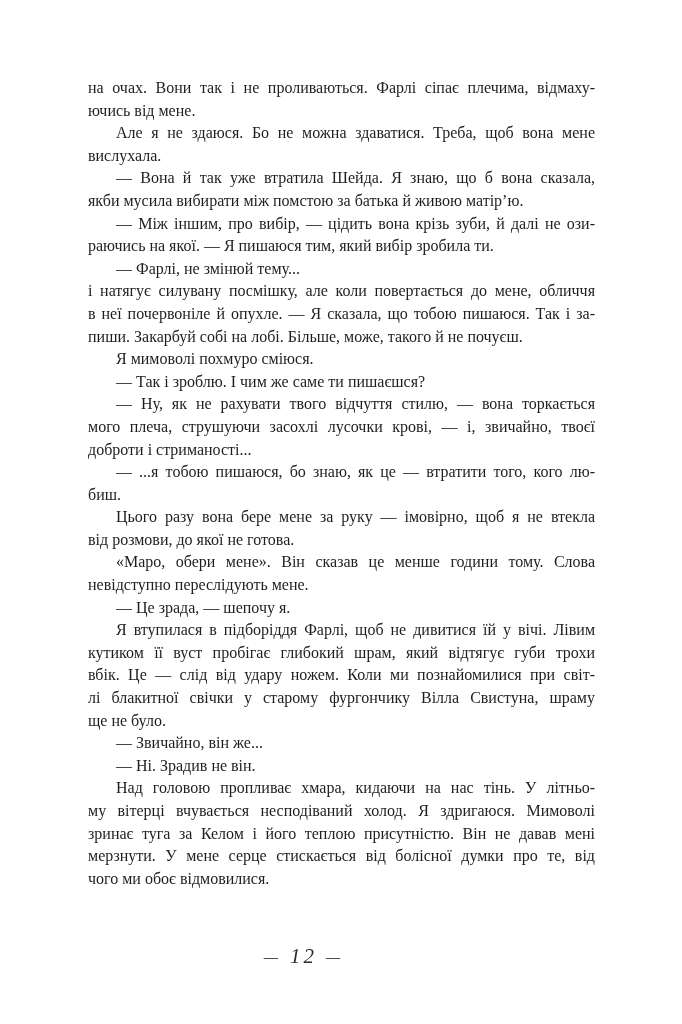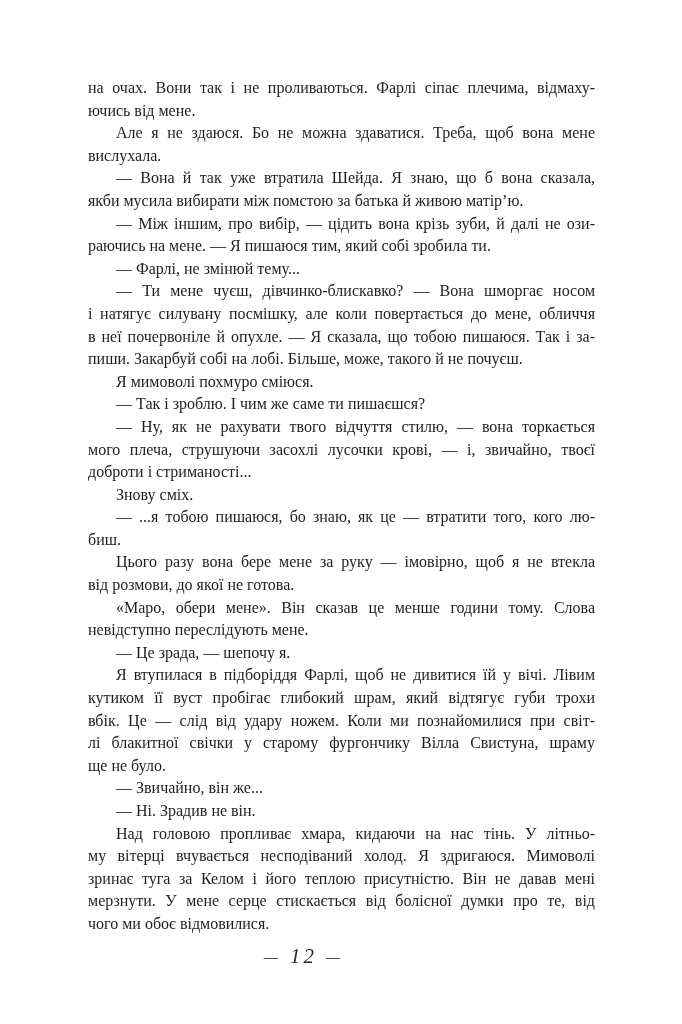--- a/index.html
+++ b/index.html
@@ -73,44 +73,40 @@
       <div class="para">
         <div class="line indent">Але я не здаюся. Бо не можна здаватися. Треба, щоб вона мене</div>
         <div class="line last">вислухала.</div>
       </div>
       <div class="para">
         <div class="line indent">— Вона й так уже втратила Шейда. Я знаю, що б вона сказала,</div>
         <div class="line last">якби мусила вибирати між помстою за батька й живою матір’ю.</div>
       </div>
       <div class="para">
         <div class="line indent">— Між іншим, про вибір, — цідить вона крізь зуби, й далі не ози-</div>
-        <div class="line last">раючись на мене. — Я пишаюся тим, який собі зробила ти.</div>
+        <div class="line last">раючись на якої. — Я пишаюся тим, який вибір зробила ти.</div>
       </div>
       <div class="para">
         <div class="line last indent">— Фарлі, не змінюй тему...</div>
       </div>
       <div class="para">
-        <div class="line indent">— Ти мене чуєш, дівчинко-блискавко? — Вона шморгає носом</div>
         <div class="line">і натягує силувану посмішку, але коли повертається до мене, обличчя</div>
         <div class="line">в неї почервоніле й опухле. — Я сказала, що тобою пишаюся. Так і за-</div>
         <div class="line last">пиши. Закарбуй собі на лобі. Більше, може, такого й не почуєш.</div>
       </div>
       <div class="para">
         <div class="line last indent">Я мимоволі похмуро сміюся.</div>
       </div>
       <div class="para">
         <div class="line last indent">— Так і зроблю. І чим же саме ти пишаєшся?</div>
       </div>
       <div class="para">
         <div class="line indent">— Ну, як не рахувати твого відчуття стилю, — вона торкається</div>
         <div class="line">мого плеча, струшуючи засохлі лусочки крові, — і, звичайно, твоєї</div>
         <div class="line last">доброти і стриманості...</div>
-      </div>
-      <div class="para">
-        <div class="line last indent">Знову сміх.</div>
       </div>
       <div class="para">
         <div class="line indent">— ...я тобою пишаюся, бо знаю, як це — втратити того, кого лю-</div>
         <div class="line last">биш.</div>
       </div>
       <div class="para">
         <div class="line indent">Цього разу вона бере мене за руку — імовірно, щоб я не втекла</div>
         <div class="line last">від розмови, до якої не готова.</div>
       </div>
       <div class="para">

